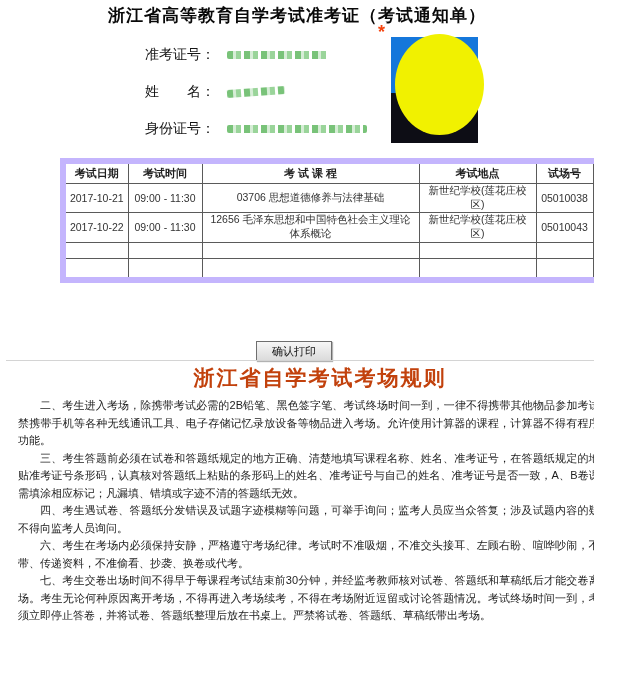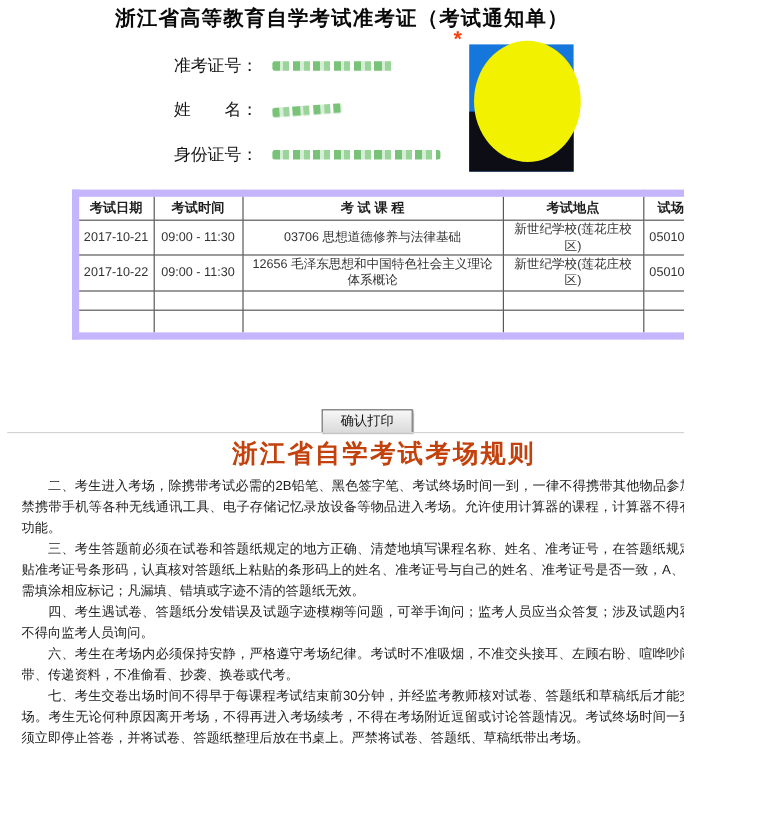--- a/index.html
+++ b/index.html
@@ -1,17 +1,17 @@
 <!DOCTYPE html>
 <html><head>
 <meta charset="utf-8">
 <style>
   html,body { margin:0; padding:0; background:#fff; }
   body { width:640px; height:698px; font-family:"Liberation Sans","DejaVu Sans",sans-serif; color:#000; }
-  .page { position:relative; width:570px; height:698px; overflow:hidden; background:#fff; }
+  .page { position:relative; width:570px; height:698px; overflow:hidden; background:#fff;padding-left:24px; }
 
   
   .cert-title {
     position:absolute; top:4px; left:0; width:100%;
     text-align:center; font-family:"Liberation Serif","DejaVu Serif",serif;
     font-weight:bold; font-size:17px; letter-spacing:1px; color:#090909;
   }
   .info-row { position:absolute; left:145px; font-size:14px; white-space:nowrap; }
   .row-ticket { top:46px; } .row-name { top:83px; } .row-id { top:120px; }
   .info-label { color:#151515; }
@@ -39,21 +39,21 @@
   }
   .exam-table th, .exam-table td { border:1px solid #5a5a5a; padding:0 3px; overflow:hidden; }
   .exam-table th { font-size:11px; font-weight:600; color:#1f1f1f; }
   .c { text-align:center; }
   .course-cell { text-align:center; padding-left:5px; }
   tr.h-head { height:22px; } tr.h-r1 { height:22px; } tr.h-r2 { height:30px; }
   tr.h-e1 { height:16px; } tr.h-e2 { height:22px; } tr.h-remark { height:66px; }
 
   
   .print-btn {
-    position:absolute; left:268px; top:341px; width:76px; height:20px;
+    position:absolute; left:256px; top:341px; width:76px; height:20px;
     background:linear-gradient(#f7f7f7,#dbdbdb); border:1px solid #6f6f6f;
     box-shadow:1px 1px 1px rgba(0,0,0,.3);
     font-size:11px; color:#111; text-align:center; line-height:18px;
     font-family:inherit; cursor:pointer; padding:0;
   }
 
   
   .rules { position:absolute; left:6px; top:360px; width:628px; border-top:1px solid #d4d4d4; }
   .rules-title {
     text-align:center; font-size:21px; font-weight:bold; color:#c2410c;

